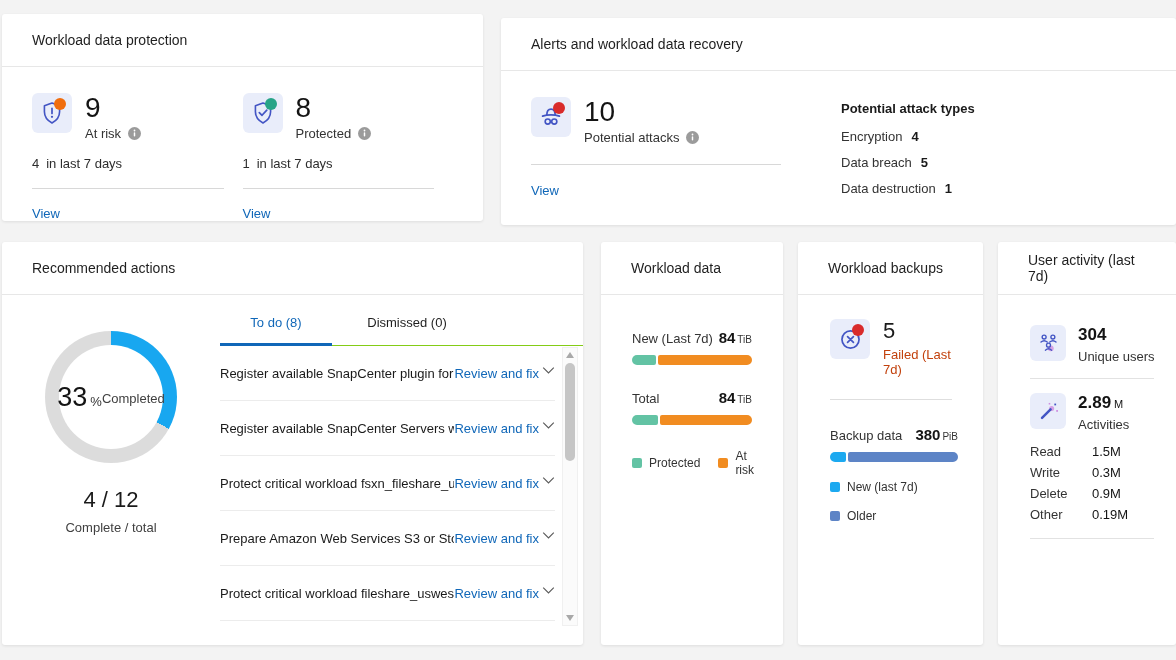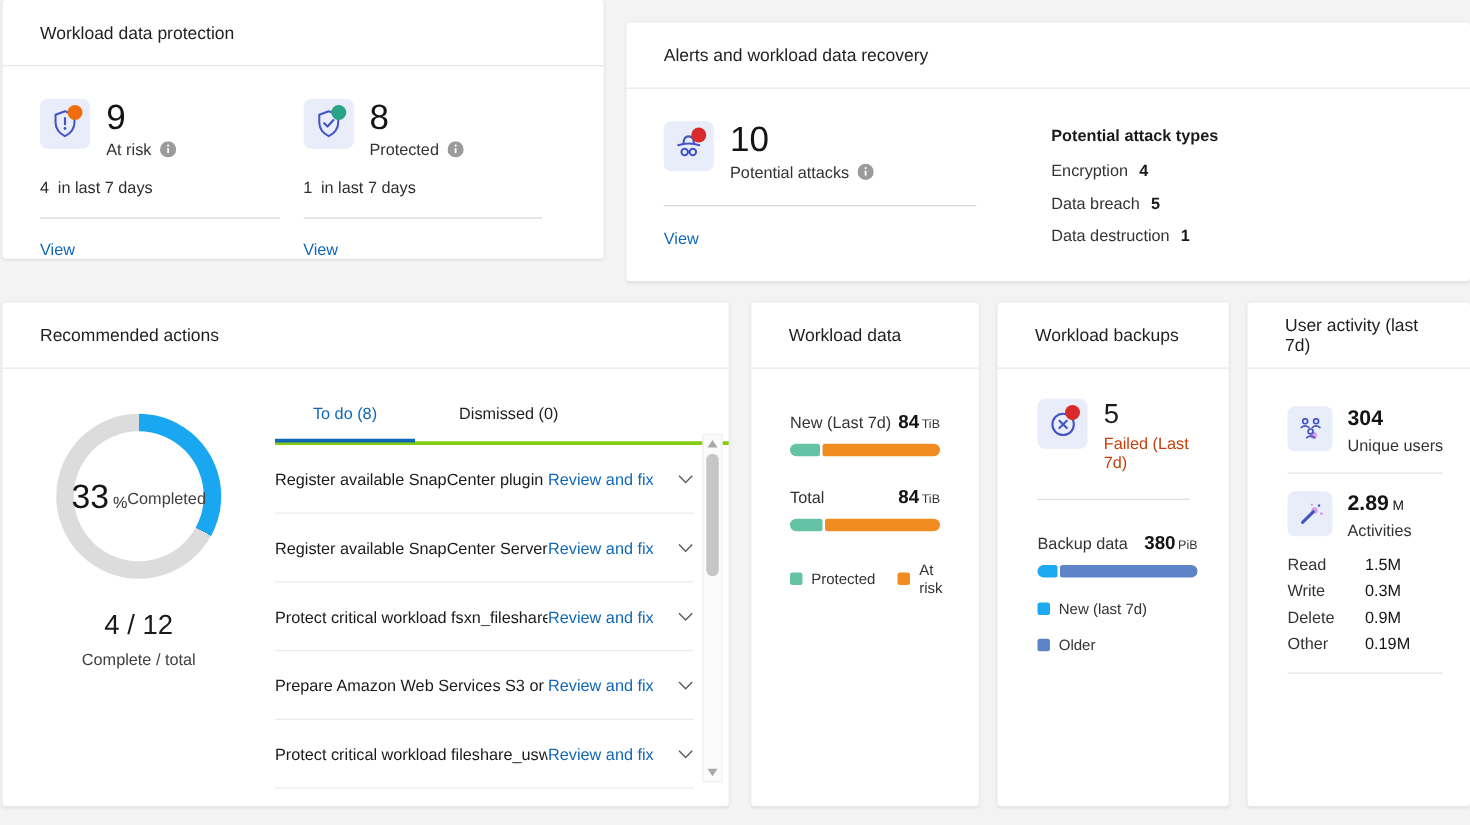--- a/index.html
+++ b/index.html
@@ -3,21 +3,21 @@
 <meta charset="utf-8">
 <style>
   html,body { margin:0; padding:0; width:1176px; height:660px; background:#f3f3f3;
               font-family:"Liberation Sans", sans-serif; color:#1a1a1a; }
   .stage { position:relative; width:1176px; height:660px; overflow:hidden; }
   .card { position:absolute; background:#fff; border-radius:3px; box-shadow:0 1px 3px rgba(0,0,0,.09); }
   .card-header { height:52px; display:flex; align-items:center; padding:0 30px;
                  font-size:14px; color:#1f1f1f; border-bottom:1px solid #e7e7e7; }
 
   
-  #card-protection   { left:2px;   top:0;  width:481px; height:207px; }
+  #card-protection   { left:2px;   top:14px;  width:481px; height:207px; }
   #card-alerts       { left:501px; top:18px;  width:675px; height:207px; }
   #card-recommended  { left:2px;   top:242px; width:581px; height:403px; }
   #card-workload-data{ left:601px; top:242px; width:182px; height:403px; }
   #card-backups      { left:798px; top:242px; width:185px; height:403px; }
   #card-user-activity{ left:998px; top:242px; width:178px; height:403px; }
 
   
   .icon-tile { width:40px; height:40px; background:var(--icon-tile-bg); border-radius:6px;
                display:flex; align-items:center; justify-content:center; position:relative; flex:none; }
   .icon-tile.small { width:36px; height:36px; }
@@ -55,30 +55,30 @@
   .donut { position:relative; width:132px; height:132px; border-radius:50%; margin:36px auto 0; background:#dcdcdc; }
   .donut-hole { position:absolute; inset:14px; background:#fff; border-radius:50%;
                 display:flex; flex-direction:row; align-items:center; justify-content:center; }
   .donut-pct { font-size:27px; color:#141414; }
   .donut-pct .pct-suffix { font-size:13px; color:#333; margin-left:3px; }
   .donut-label { font-size:13px; color:#404040; margin-top:3px; }
   .donut-ratio { text-align:center; margin-top:24px; font-size:22px; }
   .donut-ratio-label { text-align:center; font-size:13px; color:#404040; margin-top:7px; }
 
   .list-pane { position:absolute; left:218px; top:0; right:0; bottom:0; }
-  .tabs { display:flex; margin-top:28px; border-bottom:3px solid #84cc16; }
+  .tabs { display:flex; margin-top:20px; border-bottom:1px solid #84cc16; }
   .tab { text-align:center; font-size:13px; padding-bottom:13px; cursor:pointer; color:#1f1f1f; }
   .tab-todo { width:112px; }
   .tab-dismissed { width:150px; }
   .tab.active { color:var(--link); border-bottom:3px solid var(--link); margin-bottom:-1px; }
   .action-list { margin-right:28px; }
   .action-row { height:54px; display:flex; align-items:center; justify-content:space-between;
                 border-bottom:1px solid #ececec; }
   .action-title { font-size:13px; max-width:252px; white-space:nowrap; overflow:hidden; }
-  .action-right { display:flex; align-items:center; gap:19px; cursor:pointer; }
+  .action-right { display:flex; align-items:flex-start; gap:3px; cursor:pointer; }
   .action-link { font-size:13px; color:var(--link); white-space:nowrap; }
 
   .scrollbar { position:absolute; top:52px; bottom:20px; right:5px; width:14px;
                background:#fbfbfb; border:1px solid #f0f0f0; }
   .scroll-thumb { position:absolute; left:2px; right:2px; top:15px; height:98px;
                   background:#c6c6c6; border-radius:5px; cursor:pointer; }
   .scroll-arrow { position:absolute; left:3px; width:0; height:0; border-left:4px solid transparent;
                   border-right:4px solid transparent; cursor:pointer; }
   .scroll-arrow.up { top:4px; border-bottom:6px solid #a9a9a9; }
   .scroll-arrow.down { bottom:4px; border-top:6px solid #a9a9a9; }

